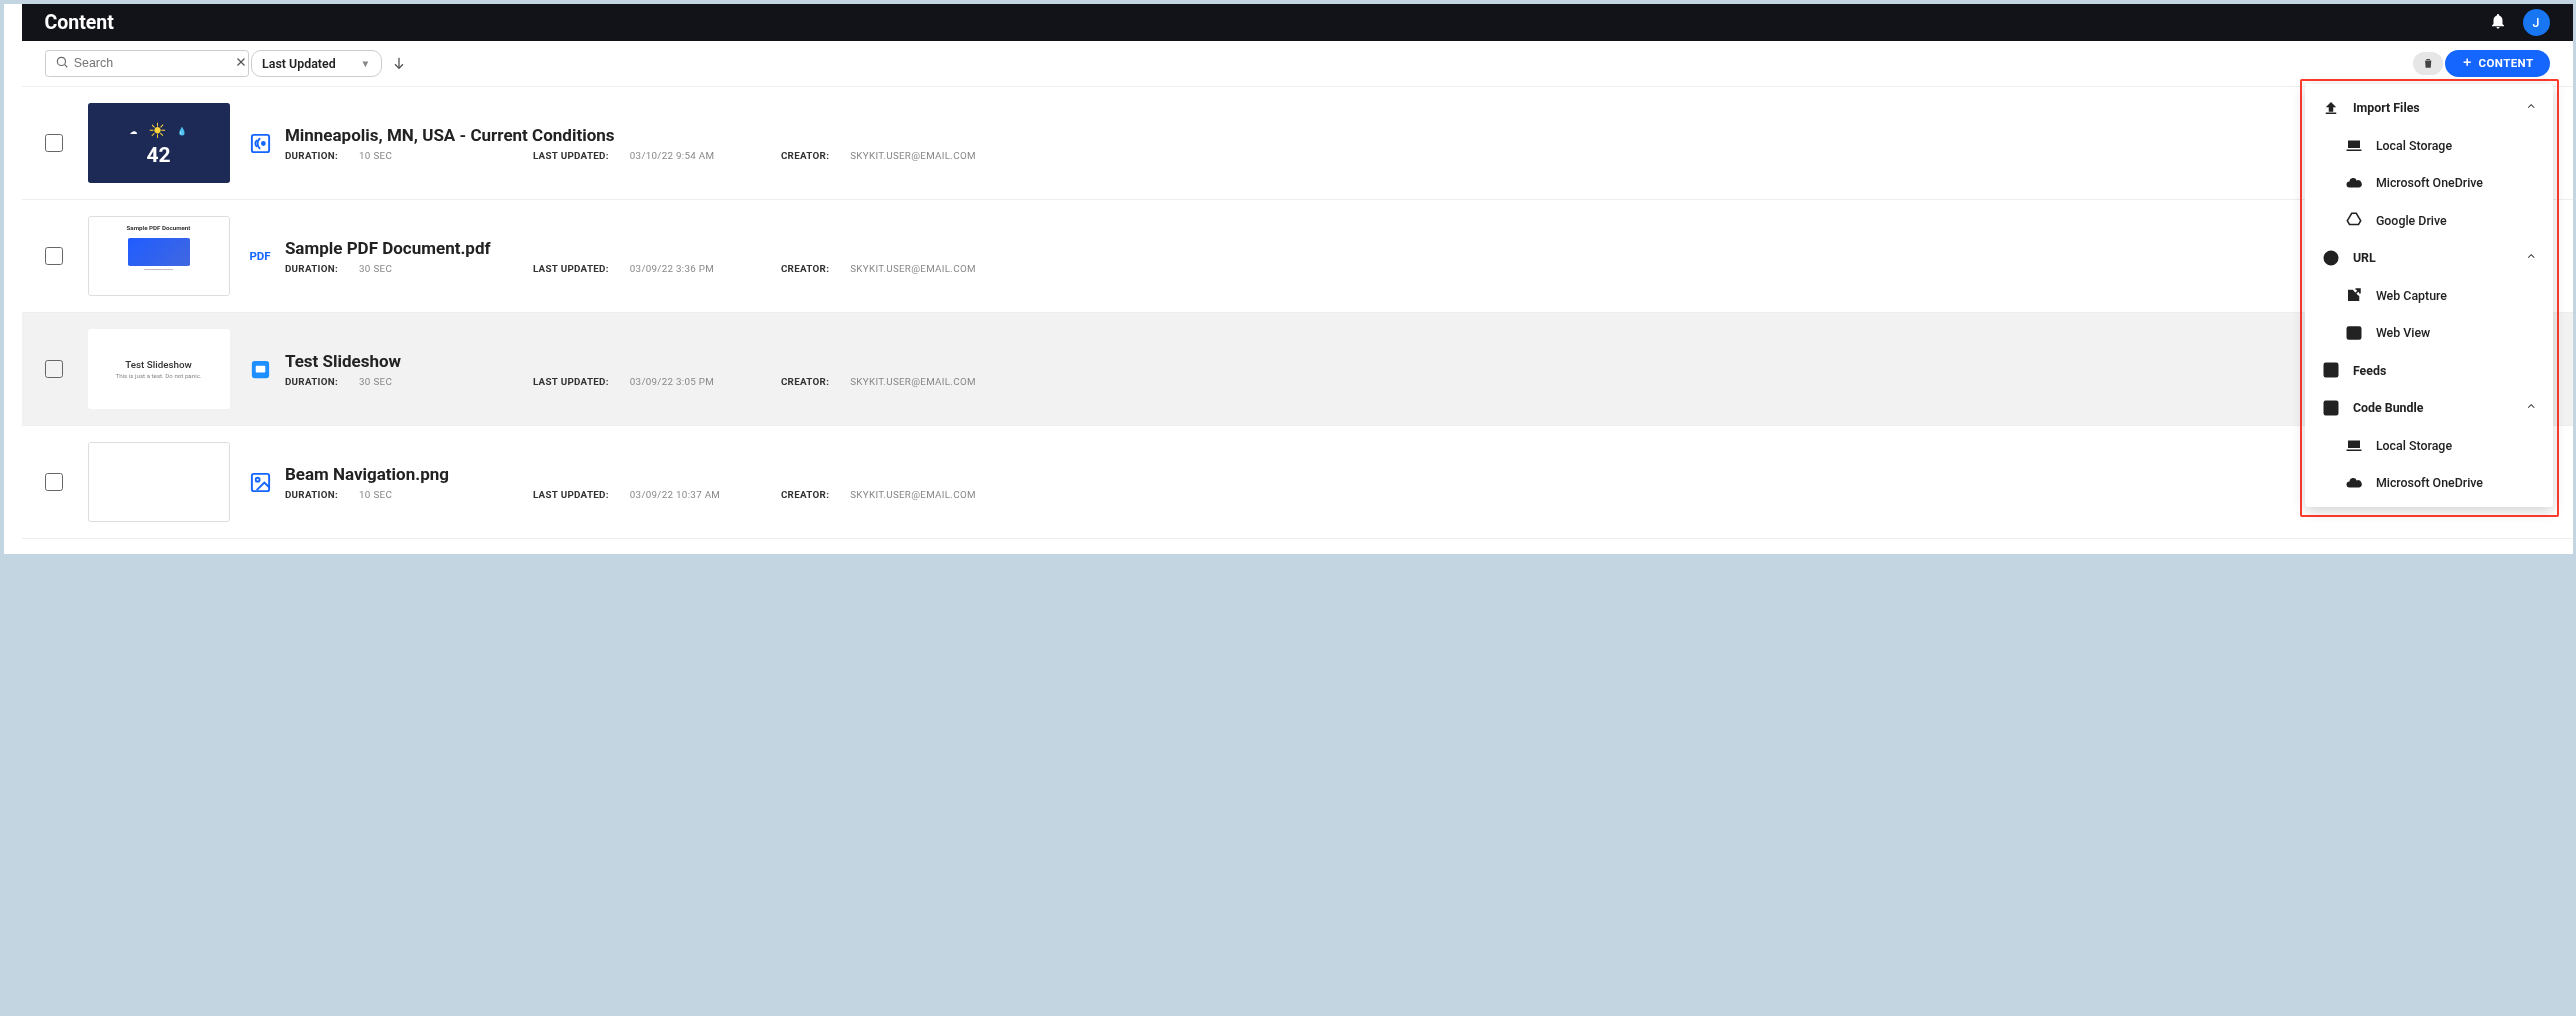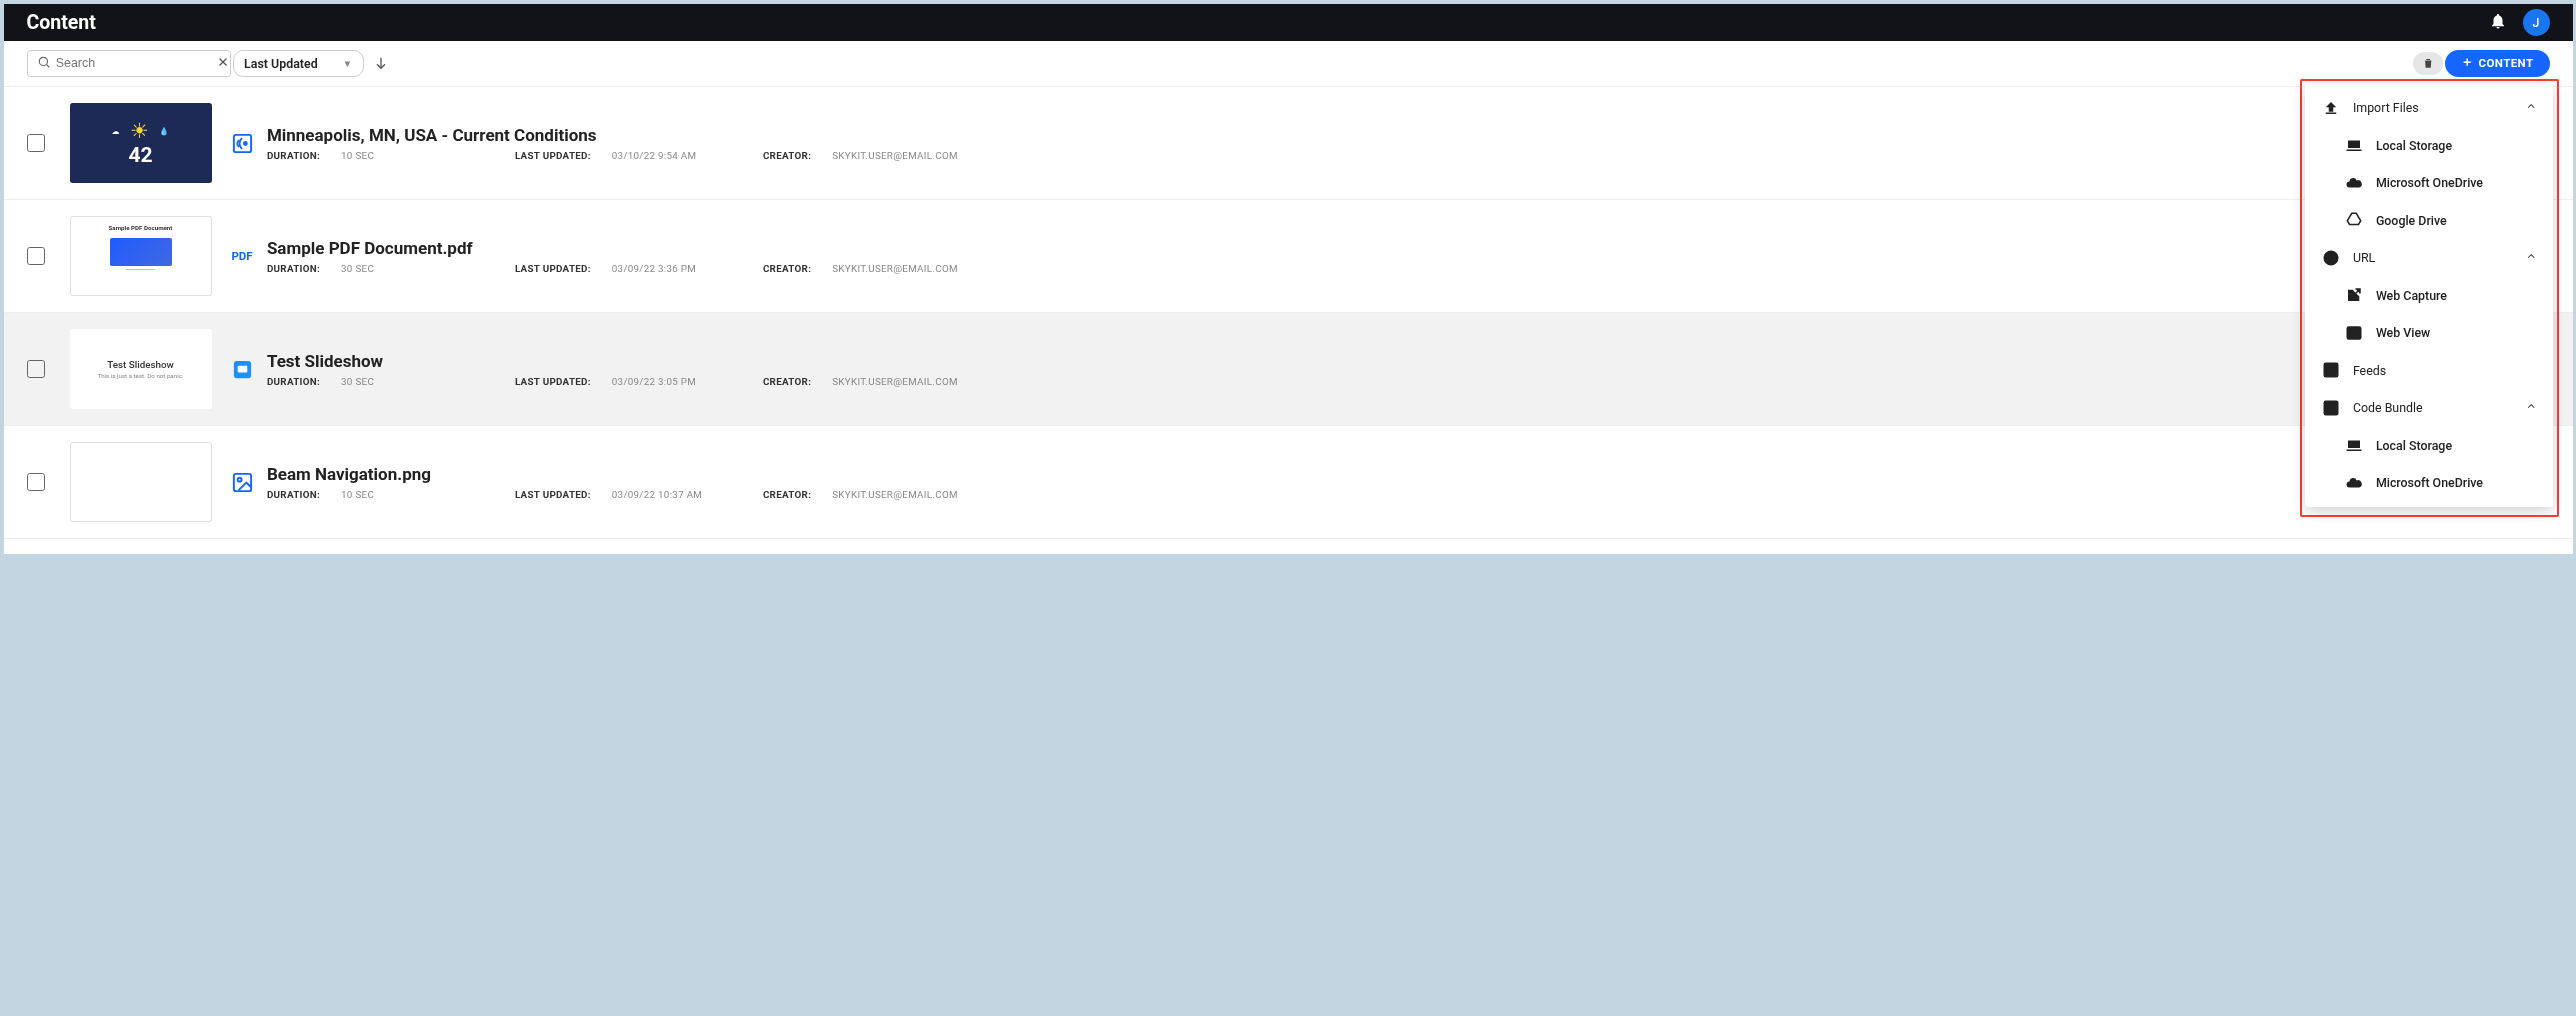--- a/index.html
+++ b/index.html
@@ -5,20 +5,21 @@
 * { box-sizing: border-box; margin: 0; padding: 0; }
 body {
   font-family: -apple-system, BlinkMacSystemFont, "Segoe UI", Roboto, Arial, sans-serif;
   background: #c2d5e0;
   padding: 3.5px;
 }
 .app-frame {
   background: #fff;
   min-height: 550px;
   position: relative;
+  padding-left: 18px;
 }
 .topbar {
   background: #121319;
   color: #fff;
   display: flex;
   align-items: center;
   justify-content: space-between;
   height: 37px;
   padding: 0 23px;
 }
@@ -148,21 +149,21 @@
 .popover {
   position: absolute; right: 19.5px; top: 80px;
   width: 248px; background: #fff;
   border-radius: 3.5px;
   box-shadow: 0 3.5px 14px rgba(0,0,0,0.18);
   z-index: 11; padding: 5.3px 0;
 }
 .pop-item {
   display: flex; align-items: center;
   padding: 9px 16px; cursor: pointer;
-  font-size: 12.4px; font-weight: 400; color: #222;
+  font-size: 12.4px; font-weight: 700; color: #222;
 }
 .pop-item.sub { padding-left: 39px; font-weight: 500; }
 .pop-item .pop-icon {
   width: 19.5px; height: 19.5px; margin-right: 12.4px;
   display: flex; align-items: center; justify-content: center;
   color: #222;
 }
 .pop-item .pop-icon svg { width: 18px; height: 18px; fill: #222; }
 .pop-item .chev {
   margin-left: auto;

